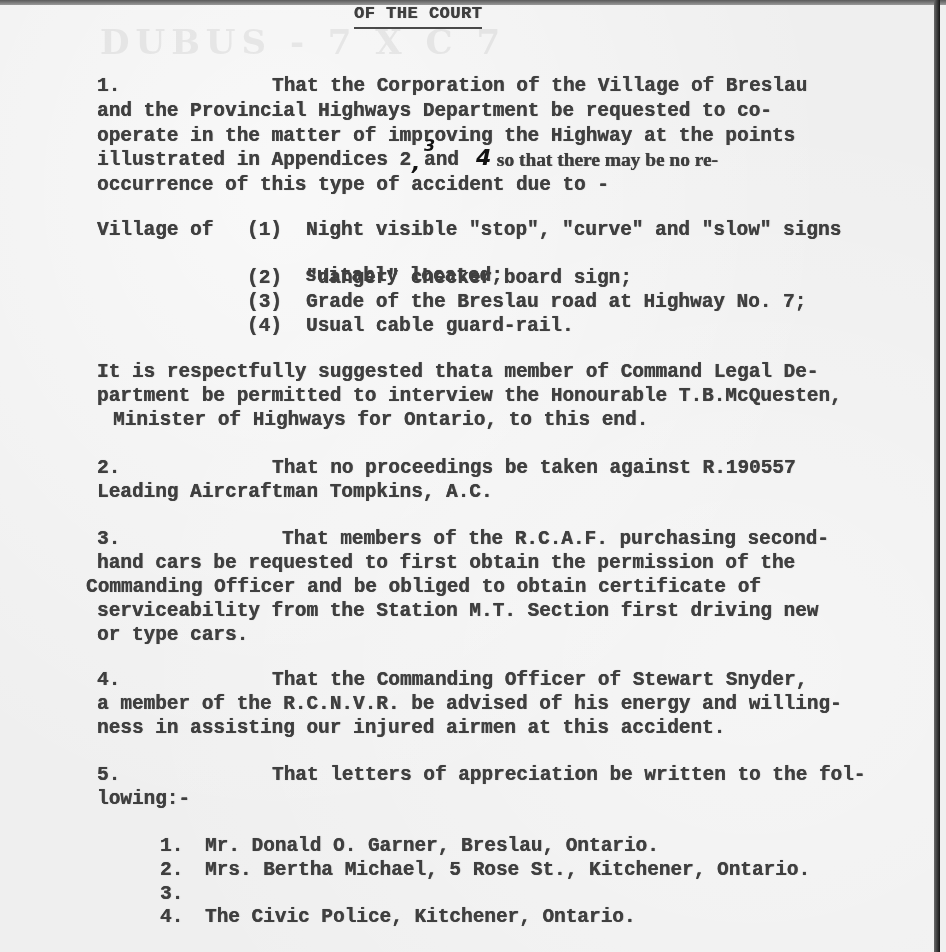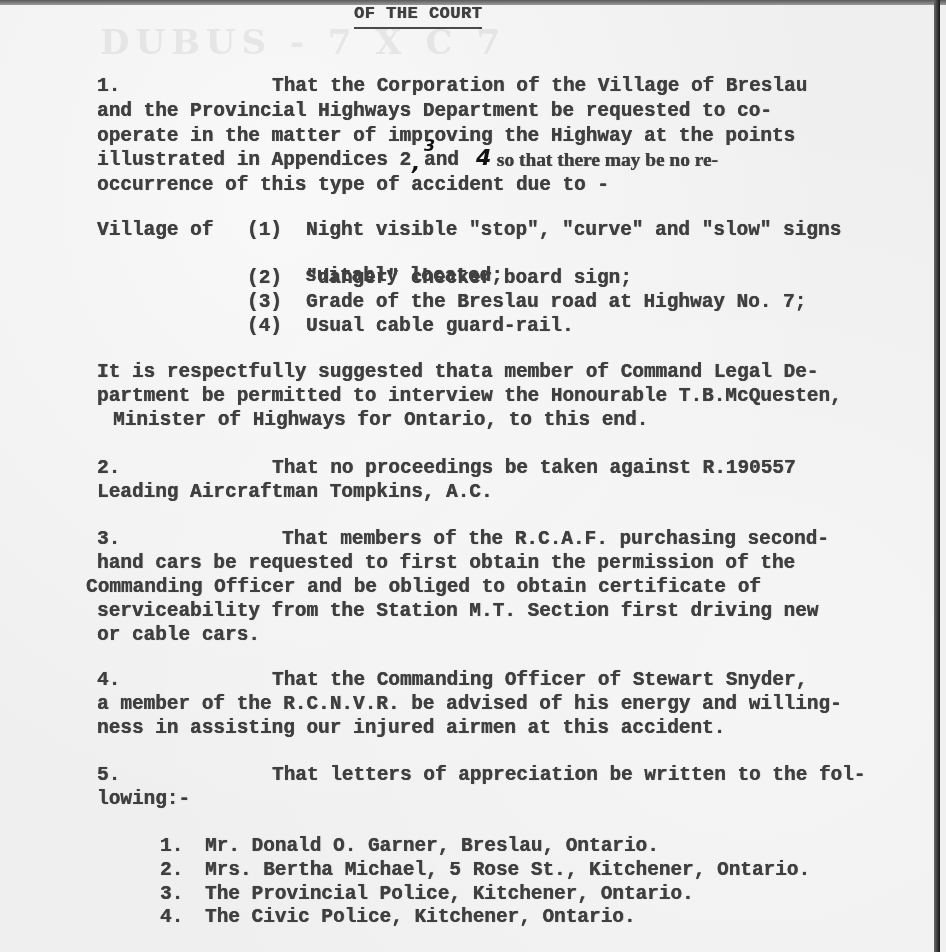--- a/index.html
+++ b/index.html
@@ -88,32 +88,31 @@
 
   <div class="ink line" style="left:97px; top:456px;">2.</div>
   <div class="ink line" style="left:272px; top:456px;">That no proceedings be taken against R.190557</div>
   <div class="ink line" style="left:97px; top:480px;">Leading Aircraftman Tompkins, A.C.</div>
 
   <div class="ink line" style="left:97px; top:527px;">3.</div>
   <div class="ink line" style="left:282px; top:527px;">That members of the R.C.A.F. purchasing second-</div>
   <div class="ink line" style="left:97px; top:551px;">hand cars be requested to first obtain the permission of the</div>
   <div class="ink line" style="left:86px; top:575px;">Commanding Officer and be obliged to obtain certificate of</div>
   <div class="ink line" style="left:97px; top:599px;">serviceability from the Station M.T. Section first driving new</div>
-  <div class="ink line" style="left:97px; top:623px;">or cable cars.</div>
+  <div class="ink line" style="left:97px; top:623px;">or type cars.</div>
 
   <div class="ink line" style="left:97px; top:668px;">4.</div>
   <div class="ink line" style="left:272px; top:668px;">That the Commanding Officer of Stewart Snyder,</div>
   <div class="ink line" style="left:97px; top:692px;">a member of the R.C.N.V.R. be advised of his energy and willing-</div>
   <div class="ink line" style="left:97px; top:716px;">ness in assisting our injured airmen at this accident.</div>
 
   <div class="ink line" style="left:97px; top:763px;">5.</div>
   <div class="ink line" style="left:272px; top:763px;">That letters of appreciation be written to the fol-</div>
   <div class="ink line" style="left:97px; top:787px;">lowing:-</div>
 
   <div class="ink line" style="left:160px; top:834px;">1.</div>
   <div class="ink line" style="left:205px; top:834px;">Mr. Donald O. Garner, Breslau, Ontario.</div>
   <div class="ink line" style="left:160px; top:858px;">2.</div>
   <div class="ink line" style="left:205px; top:858px;">Mrs. Bertha Michael, 5 Rose St., Kitchener, Ontario.</div>
   <div class="ink line" style="left:160px; top:882px;">3.</div>
-  <div class="ink line" style="left:205px; top:882px;">The Provincial Police, Kitchener, Ontario.</div>
   <div class="ink line" style="left:160px; top:905px;">4.</div>
   <div class="ink line" style="left:205px; top:905px;">The Civic Police, Kitchener, Ontario.</div>
 </div>
 
 </body></html>

